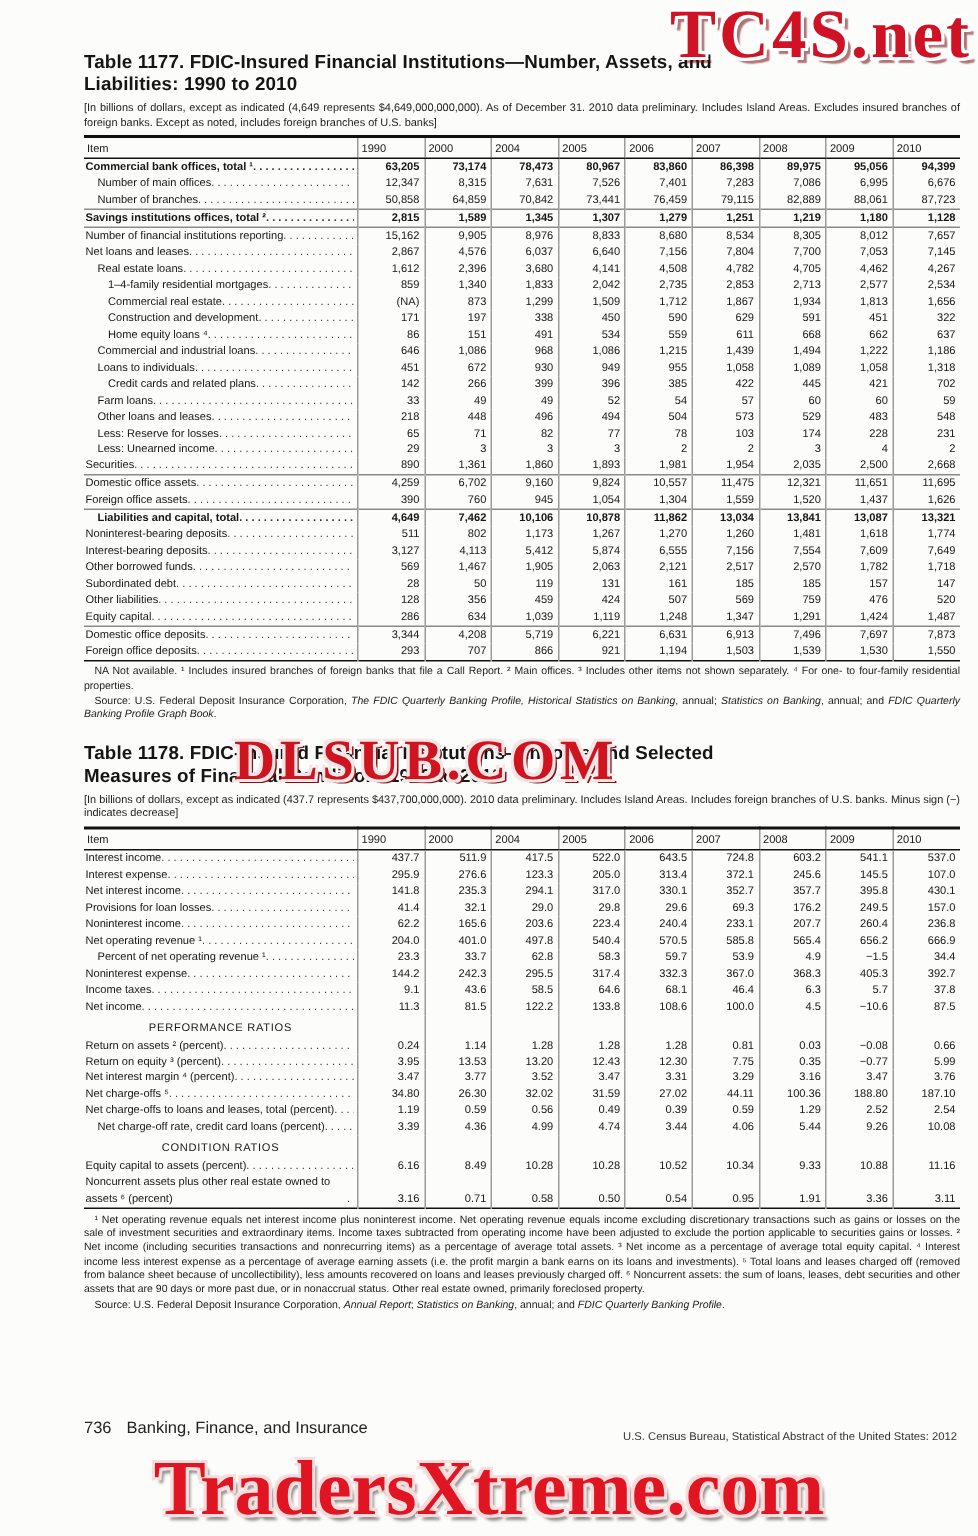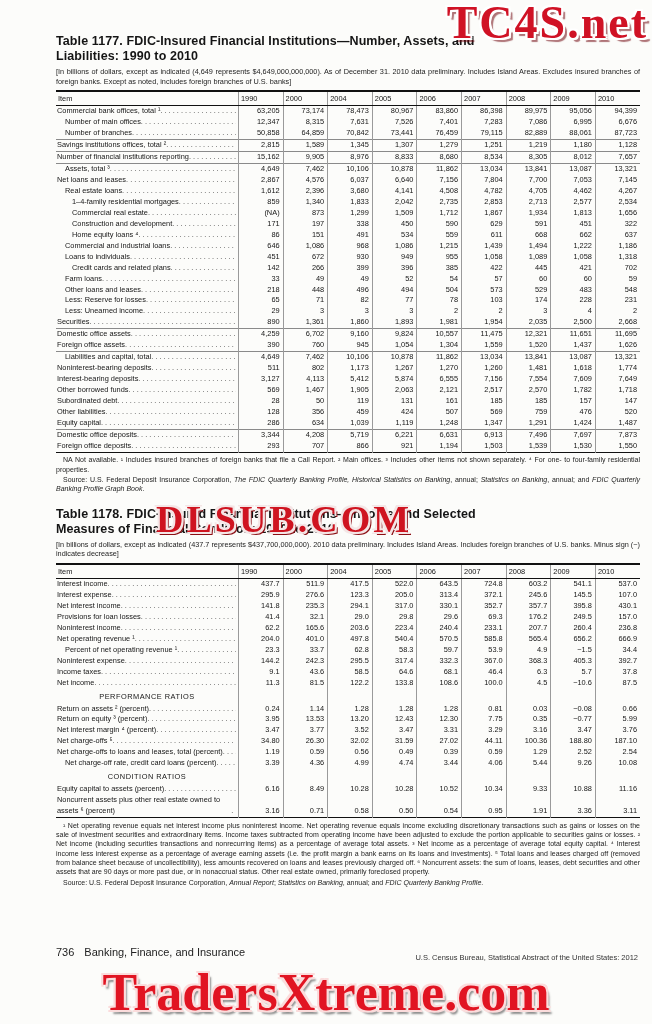--- a/index.html
+++ b/index.html
@@ -17,21 +17,21 @@
   .stat th.yr{border-left:1px solid #9a9a9a;}
   .stat td{font-size:7.4px;line-height:1.48;vertical-align:bottom;padding:0 2px;}
   .stat td.v{border-left:1px solid #9a9a9a;text-align:right;white-space:nowrap;padding-right:3px;}
   .stat td.item{padding-left:1px;}
   .cellflex{display:flex;align-items:flex-end;}
   .lbl{white-space:normal;}
   .dots{flex:1 1 6px;overflow:hidden;white-space:nowrap;color:#333;min-width:4px;}
   .dots::after{content:" . . . . . . . . . . . . . . . . . . . . . . . . . . . . . . . . . . . . . . . . . . . . . . . .";}
   .ind1 .cellflex{padding-left:8px;}
   .ind2 .cellflex{padding-left:15px;}
-  .b{font-weight:normal;}
+  .b{font-weight:bold;}
   td.section{text-align:center;letter-spacing:.5px;padding:3px 0 1px;font-size:7.4px;}
   tr.rule td{border-top:1px solid #8a8a8a;}
 
   .fn{font-size:7px;line-height:1.34;text-align:justify;margin-top:2.5px;color:#1b1b1b;text-indent:7px;}
   .src{font-size:7px;line-height:1.34;text-align:justify;text-indent:7px;margin-top:1px;color:#1b1b1b;}
   .it{font-style:italic;}
   .t2{position:relative;margin-top:13px;}
 
   .footer-left{position:absolute;left:56px;top:946px;font-size:11px;color:#222;}
   .footer-left .num{margin-right:10px;}
@@ -152,37 +152,20 @@
               <td class="v">15,162</td>
               <td class="v">9,905</td>
               <td class="v">8,976</td>
               <td class="v">8,833</td>
               <td class="v">8,680</td>
               <td class="v">8,534</td>
               <td class="v">8,305</td>
               <td class="v">8,012</td>
               <td class="v">7,657</td>
             </tr>
-            <tr class="rule">
-              <td class="item ind1 b">
-                <div class="cellflex">
-                  <span class="lbl">Assets, total ³</span>
-                  <span class="dots"></span>
-                </div>
-              </td>
-              <td class="v b">4,649</td>
-              <td class="v b">7,462</td>
-              <td class="v b">10,106</td>
-              <td class="v b">10,878</td>
-              <td class="v b">11,862</td>
-              <td class="v b">13,034</td>
-              <td class="v b">13,841</td>
-              <td class="v b">13,087</td>
-              <td class="v b">13,321</td>
-            </tr>
             <tr>
               <td class="item ind0">
                 <div class="cellflex">
                   <span class="lbl">Net loans and leases</span>
                   <span class="dots"></span>
                 </div>
               </td>
               <td class="v">2,867</td>
               <td class="v">4,576</td>
               <td class="v">6,037</td>

